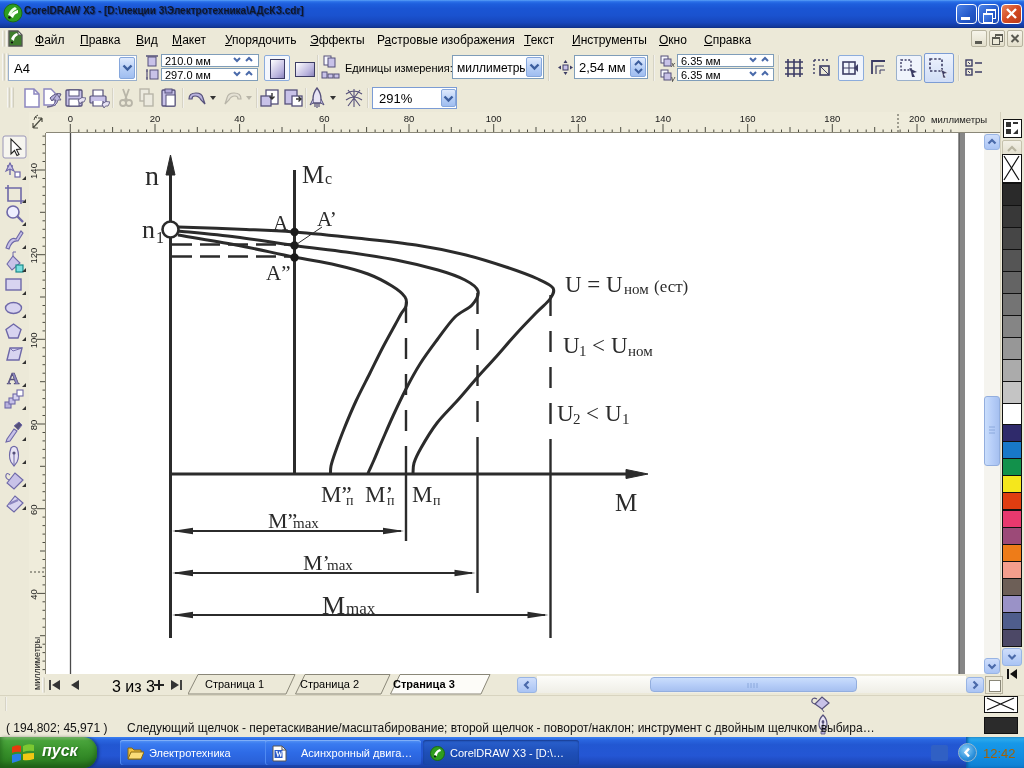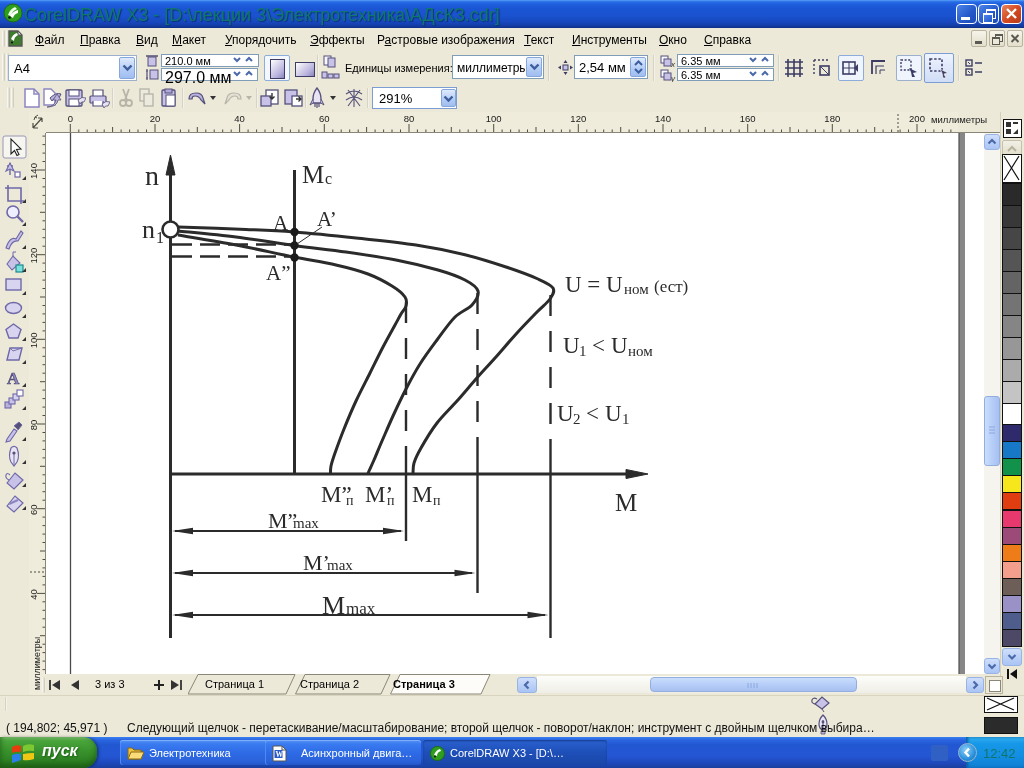--- a/index.html
+++ b/index.html
@@ -1,20 +1,20 @@
 <!DOCTYPE html>
 <html><head>
 <meta charset="utf-8">
 <style>
   html,body{margin:0;padding:0;width:1024px;height:768px;overflow:hidden;
     font-family:"Liberation Sans",sans-serif;background:#ece9d8;}
   .abs{position:absolute;}
   #titlebar{left:0;top:0;width:1024px;height:28px;
     background:linear-gradient(180deg,#5aa1f7 0%,#2a70e8 6%,#1e5fdd 14%,#1a55d4 30%,#1a52cf 55%,#1747bd 80%,#123a9e 94%,#0e2f85 100%);}
-  #titletxt{left:24px;top:5px;color:#0f766e;font-weight:normal;font-size:18px;
+  #titletxt{left:24px;top:5px;color:#0f172a;font-weight:bold;font-size:10px;
     text-shadow:1px 1px 1px #10307a;white-space:nowrap;}
   .capbtn{top:4px;width:21px;height:20px;border-radius:4px;border:1px solid #fff;
     box-sizing:border-box;color:#fff;}
   #menubar{left:0;top:28px;width:1024px;height:22px;background:#ece9d8;border-bottom:1px solid #d8d4c0;}
   .menu{position:absolute;top:33px;font-size:12px;color:#000;}
   #propbar{left:0;top:50px;width:1024px;height:34px;background:#ece9d8;border-bottom:1px solid #cfccba;}
   #stdbar{left:0;top:84px;width:1024px;height:28px;background:#ece9d8;border-bottom:1px solid #a8a48f;}
   .field{position:absolute;background:#fff;border:1px solid #7f9db9;box-sizing:border-box;font-size:12px;color:#000;}
   .grip{position:absolute;width:3px;background:linear-gradient(90deg,#fff,#c9c5b0);border-radius:2px;}
   .sep{position:absolute;width:2px;background:linear-gradient(90deg,#c9c5b2,#fff);}
@@ -105,21 +105,21 @@
   <rect x="3" y="2" width="8" height="9" fill="#c8c2e8" stroke="#55507a"></rect>
     <path d="M1 1 L13 1" stroke="#55507a" stroke-width="1.5"></path>
   <rect x="5" y="15" width="8" height="9" fill="#c8c2e8" stroke="#55507a"></rect>
     <path d="M2 14 L2 25 M1 16 L3 16 M1 23 L3 23" stroke="#55507a" stroke-width="1.2"></path>
 </svg>
 
 <div class="field" style="left:161px;top:54px;width:98px;height:13px">
     <span style="position:absolute;left:3px;top:0px;font-size:11px">210.0 мм</span>
   </div>
 <div class="field" style="left:161px;top:68px;width:97px;height:13px">
-    <span style="position:absolute;left:3px;top:0px;font-size:16px">297.0 мм</span>
+    <span style="position:absolute;left:3px;top:0px;font-size:11px">297.0 мм</span>
   </div>
 <svg class="abs" style="left:232px;top:55px" width="24" height="11" viewBox="0 0 24 11">
     <path d="M2 3 L5 6 L8 3" fill="none" stroke="#4a6aaa" stroke-width="2"></path>
     <path d="M14 6 L17 3 L20 6" fill="none" stroke="#4a6aaa" stroke-width="2"></path>
   </svg>
 <svg class="abs" style="left:232px;top:69px" width="24" height="11" viewBox="0 0 24 11">
     <path d="M2 3 L5 6 L8 3" fill="none" stroke="#4a6aaa" stroke-width="2"></path>
     <path d="M14 6 L17 3 L20 6" fill="none" stroke="#4a6aaa" stroke-width="2"></path>
   </svg>
 
@@ -749,21 +749,21 @@
 
 <div class="abs" id="tabrow"></div>
 <div class="grip" style="left:42px;top:677px;height:16px"></div>
 <svg class="abs" style="left:47px;top:679px" width="16" height="12" viewBox="0 0 16 12">
     <path d="M3 1 L3 11" stroke="#333" stroke-width="1.8"></path>
     <path d="M13 1 L13 11 L5 6 Z" fill="#333"></path>
   </svg>
 <svg class="abs" style="left:68px;top:679px" width="14" height="12" viewBox="0 0 14 12">
     <path d="M11 1 L11 11 L3 6 Z" fill="#333"></path>
   </svg>
-<div class="abs" style="left:95px;top:678px;font-size:11px">3 из 3</div>
+<div class="abs" style="left:112px;top:678px;font-size:16px">3 из 3</div>
 <svg class="abs" style="left:152px;top:679px" width="14" height="12" viewBox="0 0 14 12">
     <path d="M7 1 L7 11 M2 6 L12 6" stroke="#222" stroke-width="2"></path>
   </svg>
 <svg class="abs" style="left:168px;top:679px" width="16" height="12" viewBox="0 0 16 12">
     <path d="M3 1 L3 11 L11 6 Z" fill="#333"></path>
     <path d="M13 1 L13 11" stroke="#333" stroke-width="1.8"></path>
   </svg>
 <svg class="abs" style="left:188px;top:674px" width="310" height="21" viewBox="0 0 310 21">
   <path d="M10 0.5 L107 0.5 L98 20 L0 20 Z" fill="#ece9d8" stroke="#8a8778" stroke-width="1"></path>
   <path d="M117 0.5 L202 0.5 L193 20 L107.5 20 Z" fill="#ece9d8" stroke="#8a8778" stroke-width="1"></path>
@@ -828,28 +828,28 @@
   </div>
 <div class="taskbtn" style="left:265px;width:156px">
   <svg style="position:absolute;left:7px;top:5px" width="15" height="17" viewBox="0 0 15 17">
       <path d="M1 1 L10 1 L14 5 L14 16 L1 16 Z" fill="#fff" stroke="#555"></path>
       <path d="M10 1 L10 5 L14 5" fill="none" stroke="#555"></path>
       <rect x="2.5" y="5" width="8" height="8" fill="#2a5ac8"></rect>
       <text x="3.5" y="11.5" font-size="7.5" fill="#fff" font-family="Liberation Serif" font-weight="bold">W</text>
     </svg>
   <span style="position:absolute;left:36px;top:7px">Асинхронный двига…</span>
   </div>
-<div class="taskbtn" style="left:423px;width:184px;background:linear-gradient(180deg,#2a61cf,#1e4fb8 50%,#1a47a8);box-shadow:inset 0 1px 2px #16398c">
+<div class="taskbtn" style="left:423px;width:156px;background:linear-gradient(180deg,#2a61cf,#1e4fb8 50%,#1a47a8);box-shadow:inset 0 1px 2px #16398c">
   <svg style="position:absolute;left:7px;top:6px" width="15" height="15" viewBox="0 0 15 15">
       <circle cx="7.5" cy="7.5" r="7" fill="#2f9e1f" stroke="#1b6b12"></circle>
       <path d="M4 9 Q6 4 10 3 L11 5 Q7 6 7 10 Z" fill="#fff"></path>
       <circle cx="5" cy="10.5" r="1" fill="#111"></circle>
     </svg>
   <span style="position:absolute;left:27px;top:7px">CorelDRAW X3 - [D:\…</span>
   </div>
 <div class="abs" style="left:931px;top:745px;width:17px;height:16px;background:#3060c4;border-radius:2px"></div>
 <div class="abs" style="left:974px;top:746px;color:#fff;font-size:11px">RU</div>
 <div class="abs" style="left:966px;top:737px;width:58px;height:31px;background:linear-gradient(180deg,#35b2f0 0%,#1798e8 20%,#128ee2 60%,#0f7fd2 100%);box-shadow:inset 2px 0 3px #0a5da8"></div>
 <div class="abs" style="left:958px;top:743px;width:19px;height:19px;border-radius:50%;background:radial-gradient(circle at 7px 6px,#8ed0f8,#2a90dc 60%,#1a70b8);border:1px solid #9ab8cc;box-sizing:border-box">
   <svg width="17" height="17" viewBox="0 0 17 17">
       <path d="M10 4.5 L6.5 8.5 L10 12.5" fill="none" stroke="#fff" stroke-width="2.4"></path>
     </svg></div>
-<div class="abs" style="left:983px;top:746px;color:#0f766e;font-size:13px">12:42</div>
+<div class="abs" style="left:983px;top:746px;color:#a16207;font-size:13px">12:42</div>
 
 </body></html>

